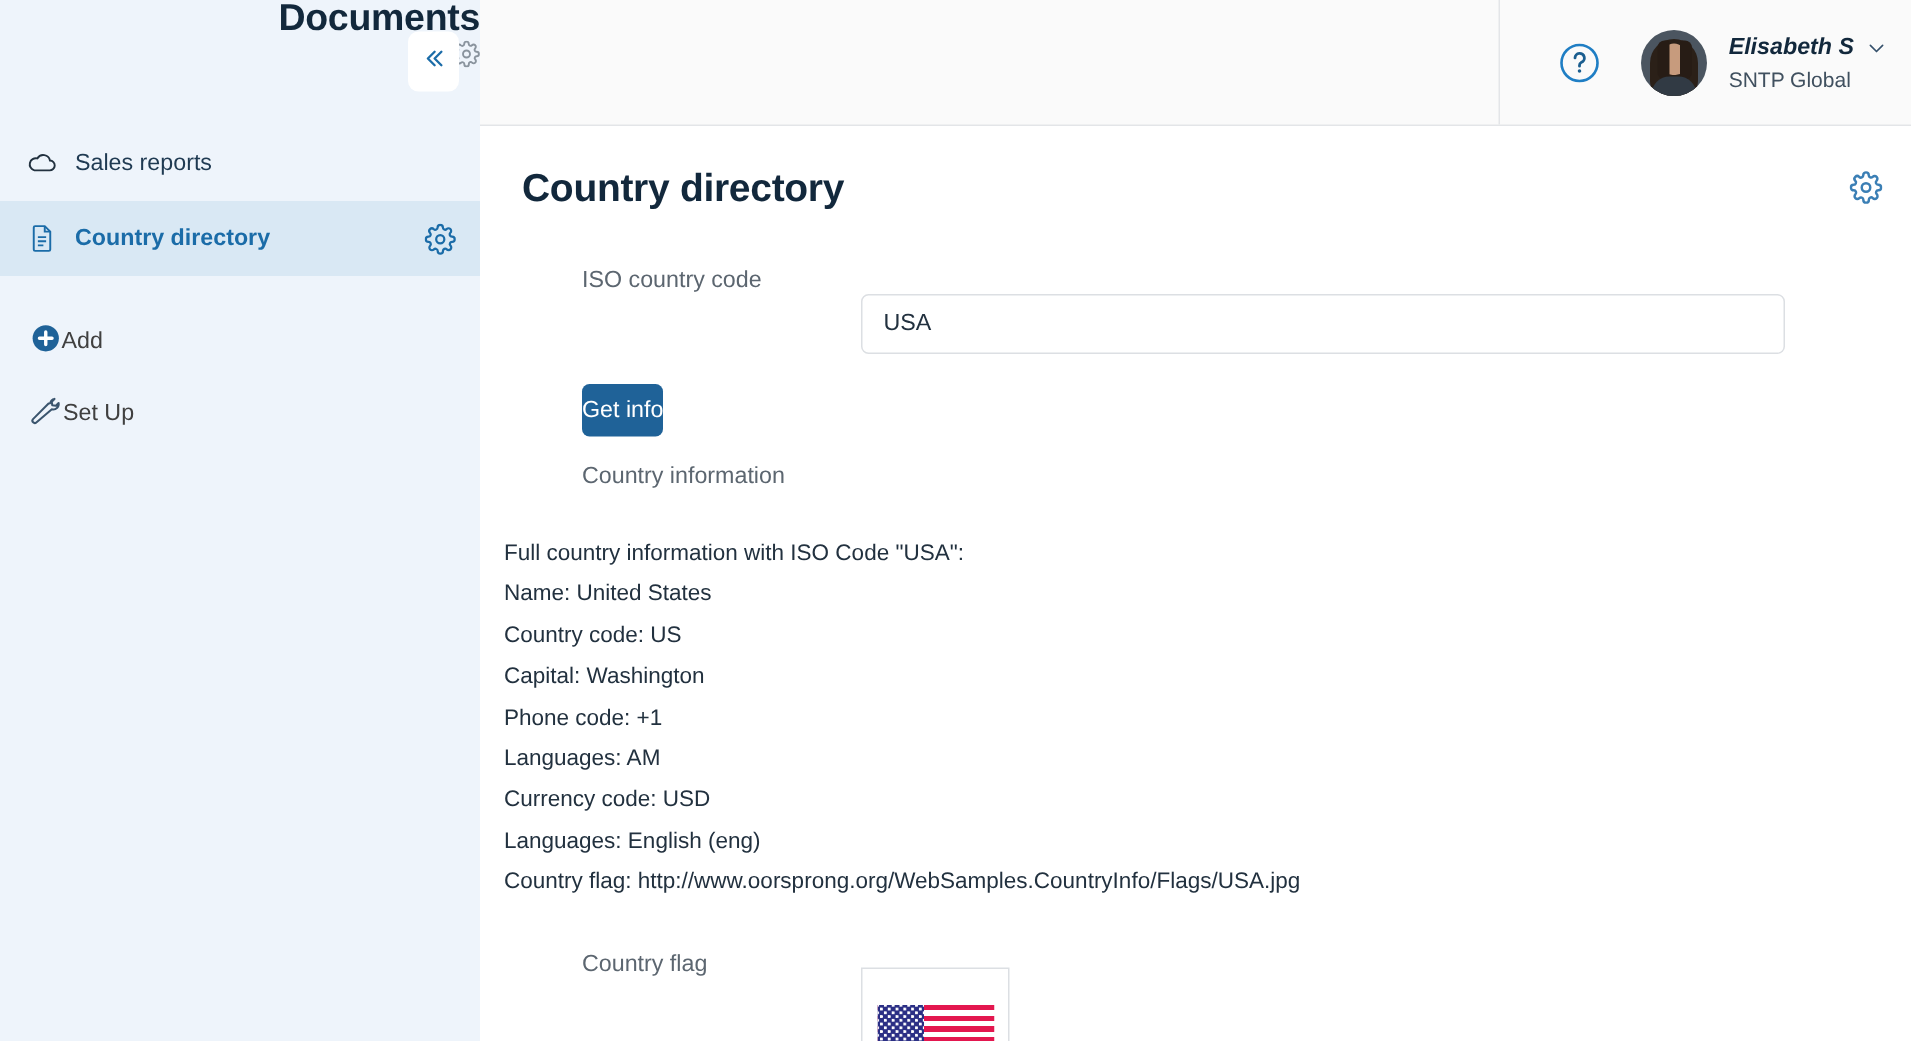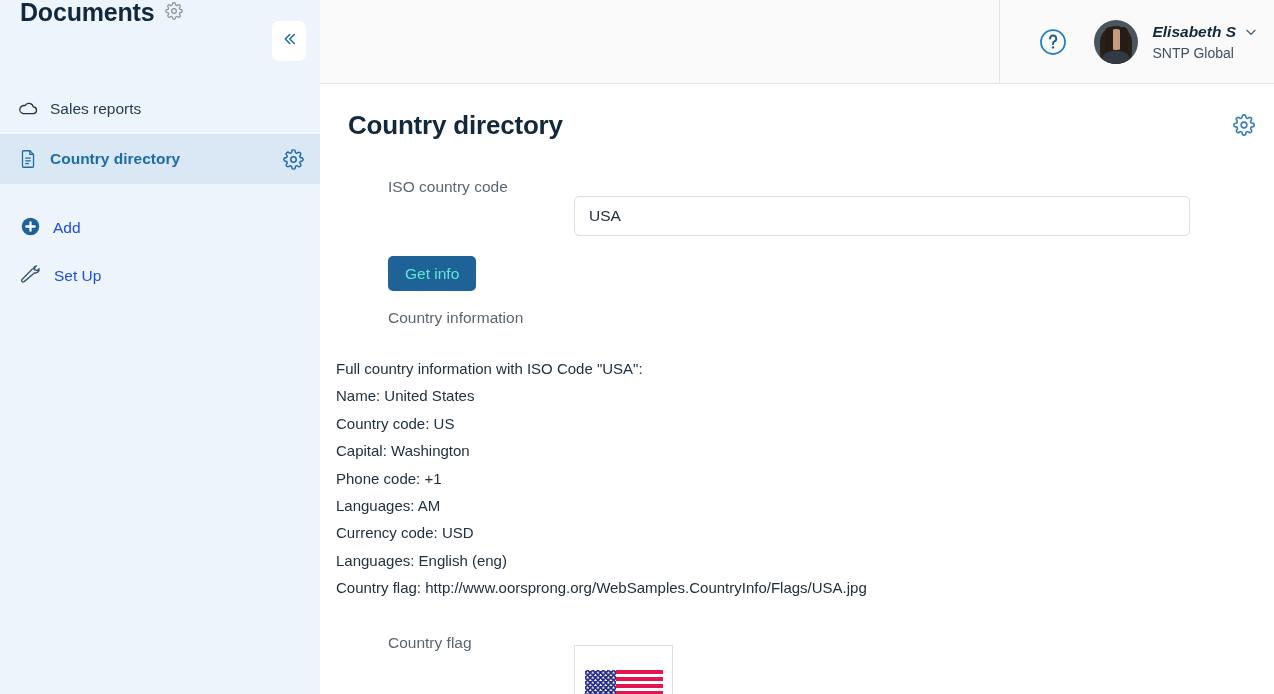--- a/index.html
+++ b/index.html
@@ -26,24 +26,25 @@
     width: 320px;
     min-width: 320px;
     height: 694px;
     background: #eef4fb;
     position: relative;
     box-sizing: border-box;
   }
   .sidebar-header {
     height: 84px;
     display: flex;
-    align-items: flex-start;
+    align-items: flex-end;
     padding-left: 20px;
     box-sizing: border-box;
     position: relative;
+    flex-direction: column;
   }
   .sidebar-title {
     font-size: 25px;
     font-weight: bold;
     color: #12283c;
     letter-spacing: -0.2px;
     line-height: 1;
   }
   .sidebar-title-gear {
     margin-left: 11px;
@@ -106,22 +107,21 @@
   .nav-action {
     display: flex;
     align-items: center;
     height: 48px;
     padding-left: 20px;
     box-sizing: border-box;
     cursor: pointer;
     font-size: 15.5px;
   }
   .nav-action .nav-label {
-    margin-left: 12px;
-    color: #1d4ed8;
+    color: #404040;
   }
 
   
   .main {
     flex: 1;
     height: 694px;
     position: relative;
     background: #ffffff;
     box-sizing: border-box;
   }
@@ -282,25 +282,25 @@
     background: #fff;
     outline: none;
   }
   .row-input { margin-top: 0px; }
   .row-input .form-label { padding-top: 10px; }
 
   .btn-primary {
     margin-top: 20px;
     margin-left: 52px;
     background: #1f6298;
-    color: #5eead4;
+    color: #ffffff;
     font-size: 15.5px;
     border: none;
     border-radius: 5px;
-    padding: 0 17px;
+    padding: 0 0;
     height: 35px;
     cursor: pointer;
     font-family: "Liberation Sans", sans-serif;
   }
 
   .row-info {
     margin-top: 18px;
     flex-direction: column;
   }
   .info-text {

